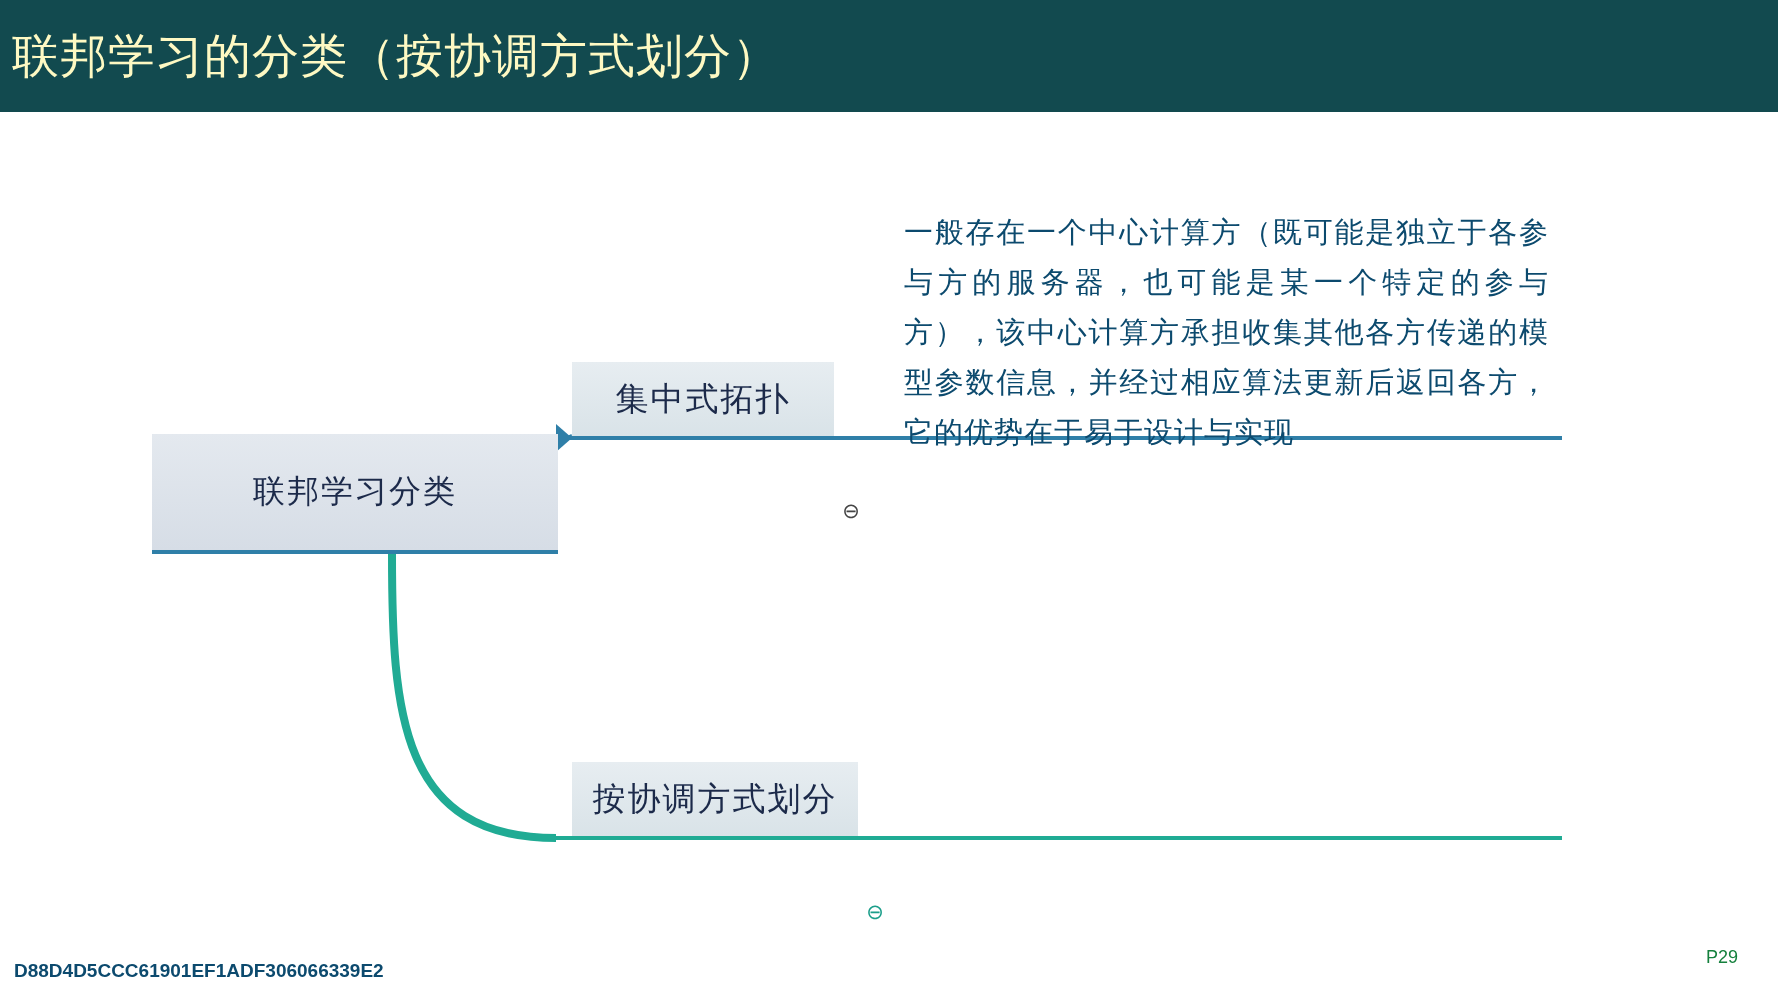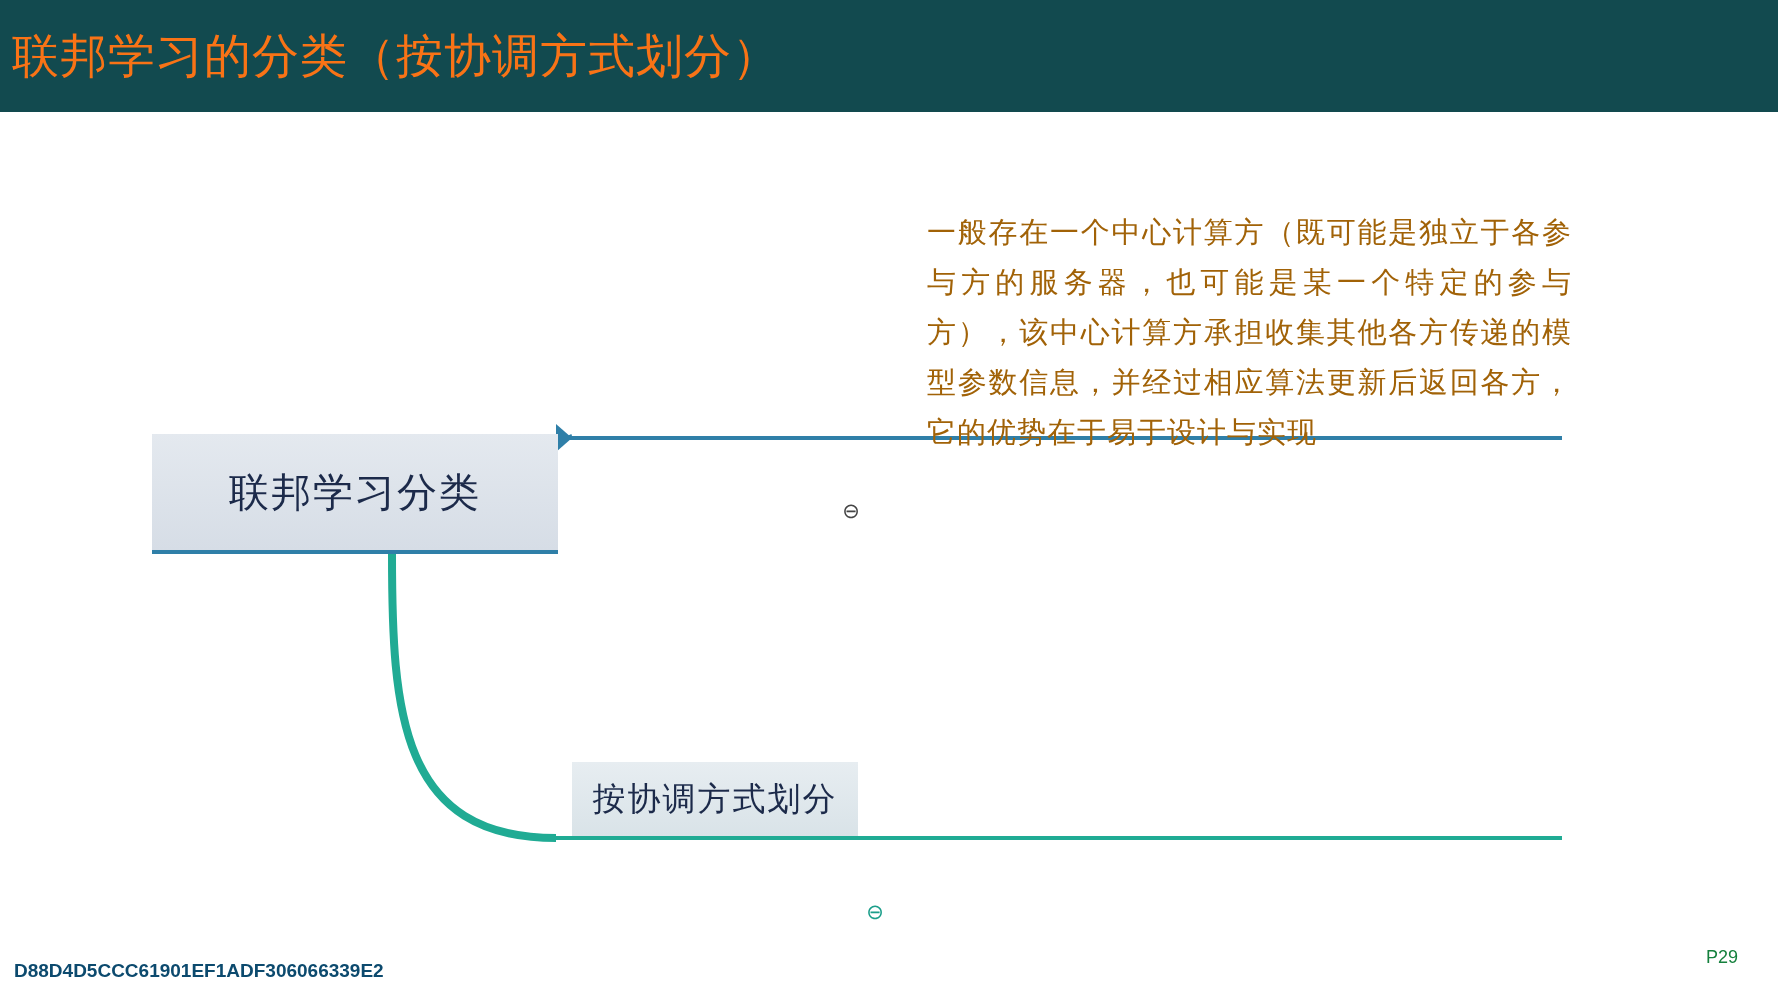--- a/index.html
+++ b/index.html
@@ -20,21 +20,21 @@
     position: absolute;
     left: 0;
     top: 0;
     width: 1778px;
     height: 112px;
     background: #124a4f;
     display: flex;
     align-items: center;
   }
   .title-text {
-    color: #f97316;
+    color: #fef9c3;
     font-size: 47px;
     font-family: "Liberation Sans", sans-serif;
     letter-spacing: 1px;
     padding-left: 12px;
     white-space: nowrap;
   }
 
   
   .canvas {
     position: absolute;
@@ -61,21 +61,21 @@
     height: 120px;
     background: linear-gradient(180deg, #e4e9ef 0%, #d6dde6 100%);
     border-bottom: 4px solid #2f7fa8;
     display: flex;
     align-items: center;
     justify-content: center;
     box-sizing: border-box;
   }
   .root-label {
     font-family: Liberation Sans, sans-serif;
-    font-size: 40px;
+    font-size: 32px;
     color: #1c2a4a;
     letter-spacing: 2px;
   }
 
   
   .branch-node {
     position: absolute;
     height: 74px;
     background: linear-gradient(180deg, #e7edf1 0%, #d9e3e8 100%);
     display: flex;
@@ -127,24 +127,24 @@
   
   .leaf-text {
     position: absolute;
     font-family: "DejaVu Serif", serif;
     font-size: 29px;
     line-height: 50px;
     letter-spacing: 1px;
     text-align: justify;
   }
   .leaf-text.first {
-    left: 927px;
+    left: 904px;
     top: 95px;
     width: 645px;
-    color: #a16207;
+    color: #0c4a6e;
   }
   .leaf-text.second {
     left: 925px;
     top: 400px;
     width: 620px;
     color: #1a3a7a;
   }
 
   
   .page-number {
@@ -185,20 +185,23 @@
 
     <path d="M 392 442 C 392 600 400 726 556 726" stroke="#20ab94" stroke-width="8" fill="none"></path>
 
     <path d="M 546 726 L 1562 726" stroke="#20ab94" stroke-width="4" fill="none"></path>
   </svg>
 
   <div class="root-node">
     <span class="root-label">联邦学习分类</span>
   </div>
 
+  <div class="branch-node topo1">
+    <span class="branch-label">集中式拓扑</span>
+  </div>
   <div class="collapse-toggle t1">⊖</div>
 
   <div class="branch-node topo2">
     <span class="branch-label">按协调方式划分</span>
   </div>
   <div class="collapse-toggle t2">⊖</div>
 
   <div class="leaf-text first">一般存在一个中心计算方（既可能是独立于各参与方的服务器，也可能是某一个特定的参与方），该中心计算方承担收集其他各方传递的模型参数信息，并经过相应算法更新后返回各方，它的优势在于易于设计与实现</div>
 
 </div>

